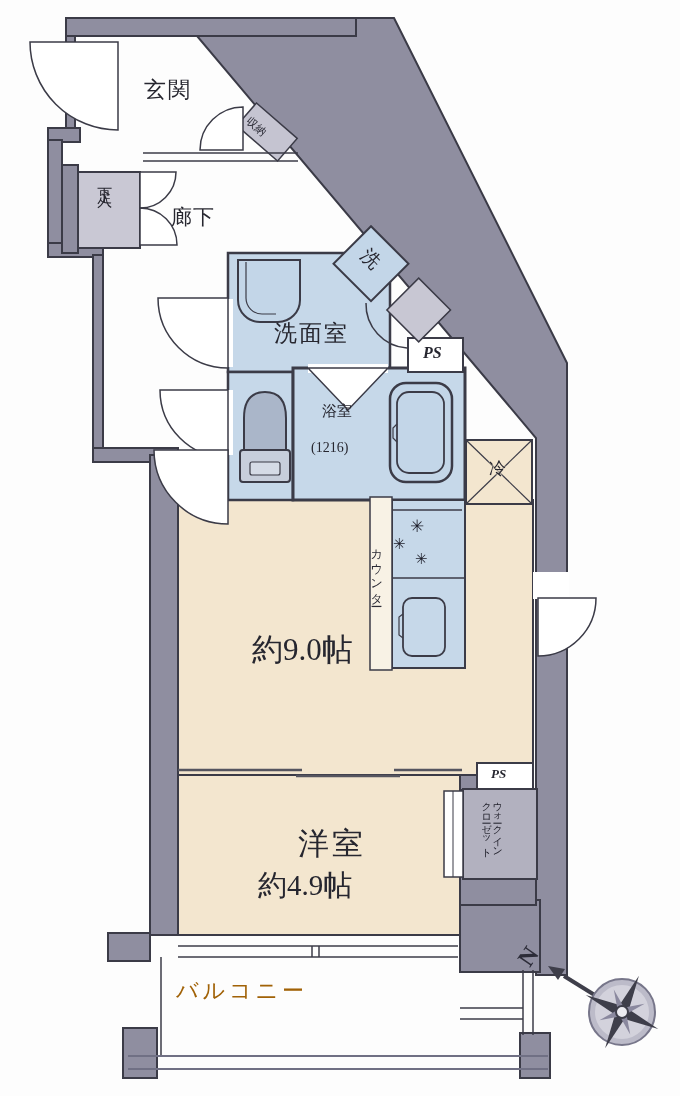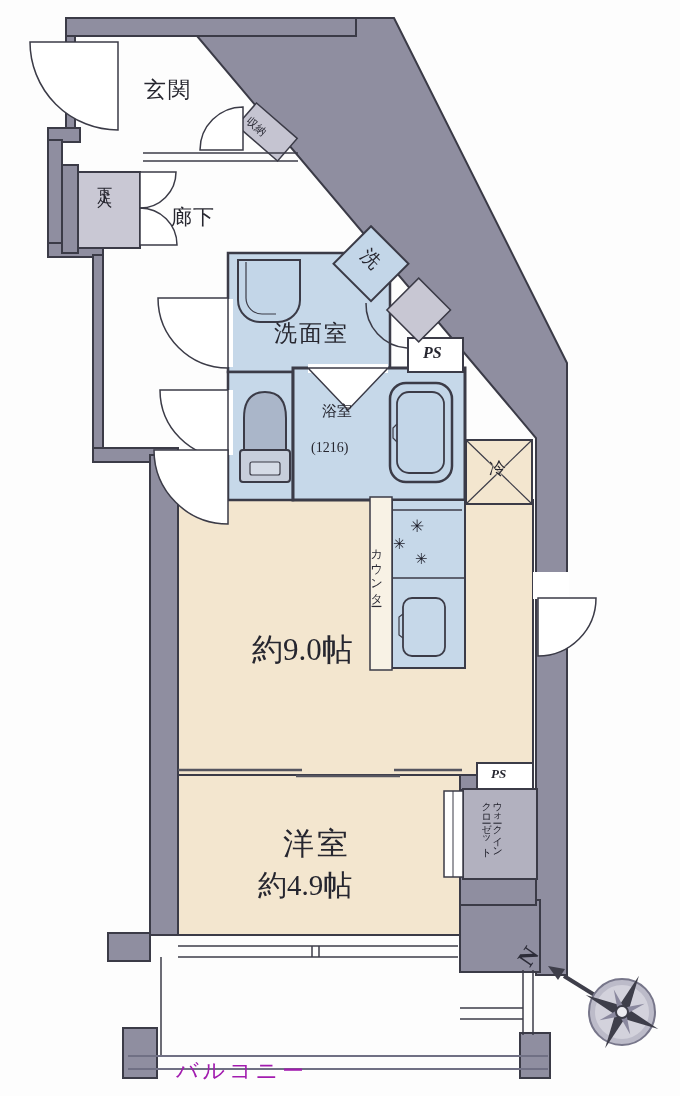--- a/index.html
+++ b/index.html
@@ -18,23 +18,23 @@
   .sen{left:361px;top:249px;font-size:19px;transform:rotate(45deg);}
   .ps1{left:423px;top:345px;font-size:16px;font-weight:bold;font-style:italic;}
   .yoku{left:322px;top:404px;font-size:15px;}
   .yoku-size{left:311px;top:441px;font-size:14px;}
   .rei{left:489px;top:460px;font-size:17px;text-shadow:0 0 3px #f3e6cf,0 0 3px #f3e6cf;}
   .counter{left:370px;top:541px;font-size:12px;letter-spacing:1px;color:#2a2a35;}
   .ldk{left:260px;top:592px;font-size:37px;letter-spacing:2px;}
   .ldk-size{left:252px;top:634px;font-size:31px;}
   .ps2{left:491px;top:767px;font-size:13px;font-weight:bold;font-style:italic;}
   .wic{left:481px;top:795px;font-size:10px;line-height:11px;letter-spacing:0px;color:#23232e;}
-  .yoshitsu{left:283px;top:828px;font-size:31px;letter-spacing:3px;}
+  .yoshitsu{left:298px;top:828px;font-size:31px;letter-spacing:3px;}
   .yoshitsu-size{left:258px;top:870px;font-size:29px;text-align:right;}
-  .balcony{left:176px;top:1059px;font-size:22px;letter-spacing:4px;color:#a21caf;}
+  .balcony{left:176px;top:979px;font-size:22px;letter-spacing:4px;color:#a16207;}
   .north{left:520px;top:944px;font-size:24px;font-weight:bold;transform:rotate(-55deg);color:#2c2c38;}
   .watermark{left:20px;top:853px;font-size:47px;letter-spacing:2px;
              color:rgba(255,255,255,0.92);font-weight:400;
              text-shadow:0 0 2px rgba(190,190,200,0.25);}
 </style>
 </head>
 <body>
 
 <div id="stage">
 

